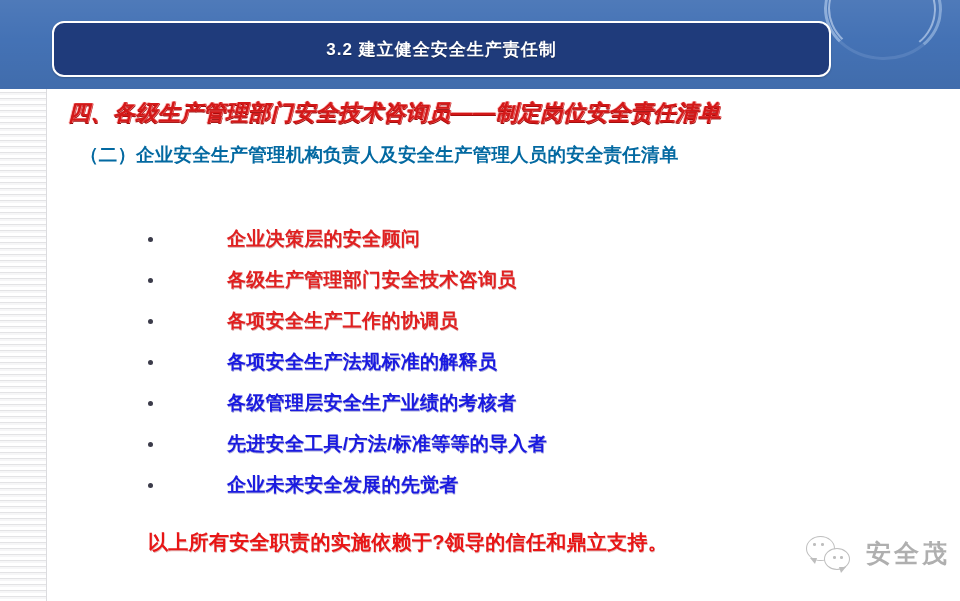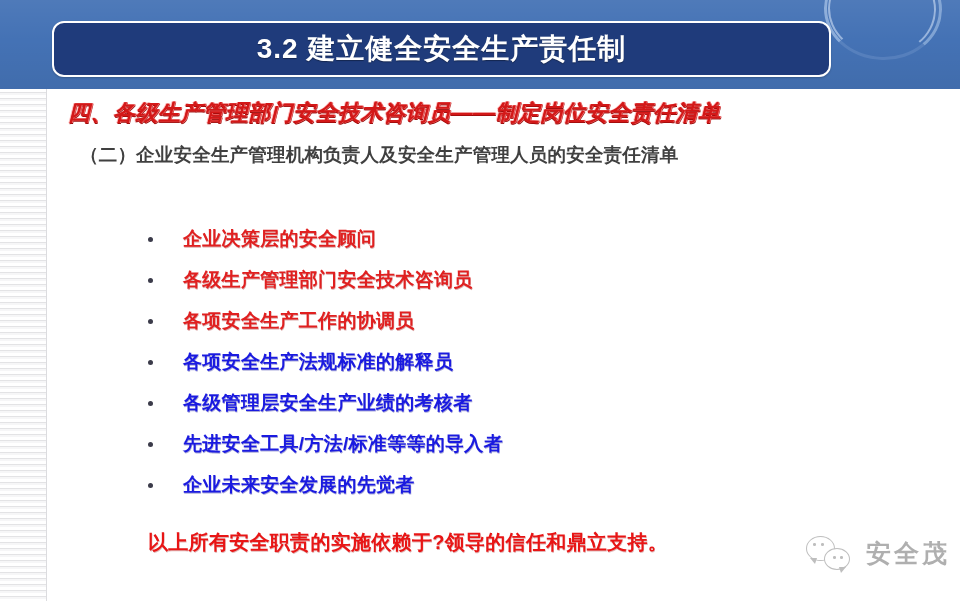--- a/index.html
+++ b/index.html
@@ -102,21 +102,21 @@
     border: 2px solid #ffffff;
     border-radius: 12px;
     box-sizing: border-box;
     display: flex;
     align-items: center;
     justify-content: center;
     box-shadow: 0 1px 2px rgba(0,0,0,0.20);
   }
   .title-text {
     color: #ffffff;
-    font-size: 28px;
+    font-size: 17px;
     font-weight: bold;
     letter-spacing: 1px;
     text-shadow: 0 1px 1px rgba(0,0,0,0.35);
     white-space: nowrap;
   }
 
   
   .heading-red {
     position: absolute;
     left: 68px;
@@ -135,21 +135,21 @@
        -1px 0 0 #ffb3b3;
   }
 
   .heading-blue {
     position: absolute;
     left: 80px;
     top: 142px;
     width: 820px;
     font-size: 18.5px;
     font-weight: bold;
-    color: #404040;
+    color: #0369a1;
     letter-spacing: 0.2px;
     white-space: nowrap;
   }
 
   .heading-sub-red {
     position: absolute;
     left: 288px;
     top: 172px;
     font-size: 24px;
     font-weight: normal;
@@ -163,20 +163,21 @@
     position: absolute;
     left: 148px;
     top: 218px;
     width: 700px;
   }
   .bullet-row {
     position: relative;
     height: 41px;
     display: flex;
     align-items: center;
+    gap: 44px;
   }
   .bullet-dot {
     width: 5px;
     height: 5px;
     border-radius: 50%;
     background: #3b3b4a;
     flex: 0 0 auto;
     margin-right: 30px;
     margin-top: 1px;
   }

